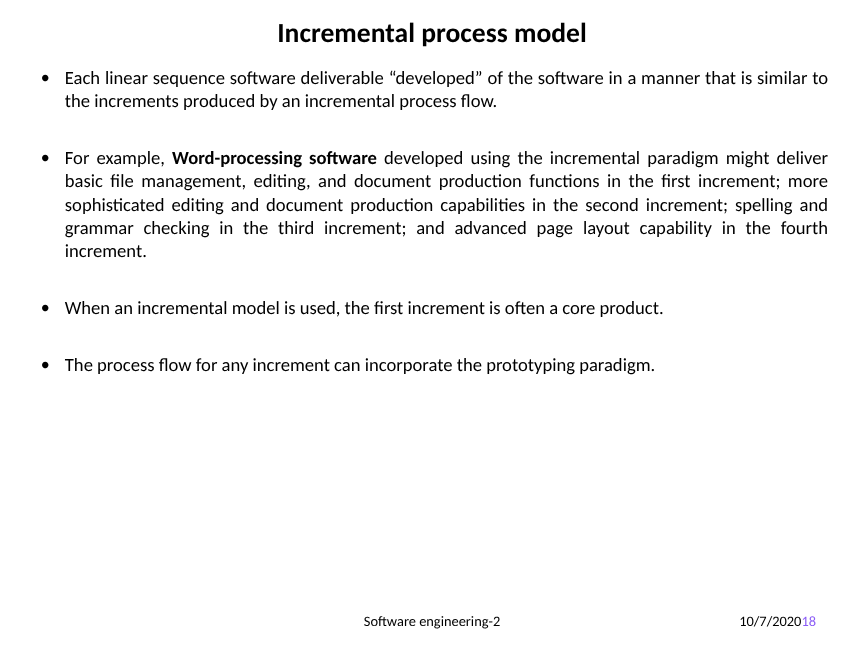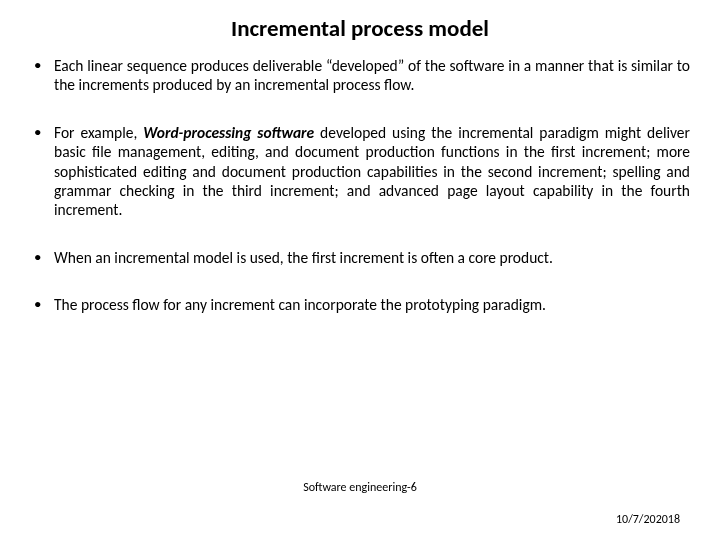--- a/index.html
+++ b/index.html
@@ -3,49 +3,49 @@
 <meta charset="utf-8">
 <style>
   * { margin: 0; padding: 0; box-sizing: border-box; }
   html, body { width: 720px; height: 540px; background: #fff; font-family: Calibri, Arial, sans-serif; color: #000; }
   .slide { width: 720px; height: 540px; position: relative; padding: 14px 30px 0 30px; border-radius: 19px; }
   .title { text-align: center; font-size: 23px; font-weight: 700; margin-bottom: 14px; }
   ul.bullets { list-style: none; }
   ul.bullets > li { position: relative; padding-left: 24px; margin-bottom: 28px; font-size: 15.5px; line-height: 1.25; text-align: justify; }
   ul.bullets > li::before { content: "•"; position: absolute; left: 4px; top: 0; font-size: 15px; }
   .b { font-weight: 400; }
-  .bi { font-weight: 700; font-style: italic; }
+  .bi { font-weight: 700; }
   .footer { position: absolute; left: 0; bottom: 14px; width: 100%; padding: 0 40px 0 54px; font-size: 12px; color: #000; display: flex; justify-content: flex-end; align-items: baseline; }
   .footer .center { position: absolute; left: 50%; transform: translateX(-50%); }
-  .footer .page { color: #000000; margin-top: 32px; }
+  .footer .page { color: #8b5cf6; }
 </style>
 </head>
 <body>
 
 <div class="slide">
   <div class="title">Incremental process model</div>
 
   <ul class="bullets">
 
     <li>
-      <span>Each </span><span class="b">linear sequence</span><span> produces deliverable </span><span class="b">“developed”</span><span> of the software in a manner that is similar to the increments produced by an </span><span class="b">incremental process flow</span><span>.</span>
+      <span>Each </span><span class="b">linear sequence</span><span> software deliverable </span><span class="b">“developed”</span><span> of the software in a manner that is similar to the increments produced by an </span><span class="b">incremental process flow</span><span>.</span>
     </li>
 
     <li>
       <span class="b">For example</span><span>, </span><span class="bi">Word-processing software</span><span> developed using the incremental paradigm might deliver </span><span class="b">basic file management</span><span>, editing, and document production functions in the </span><span class="b">first increment</span><span>; more </span><span class="b">sophisticated</span><span> editing and document production capabilities in the </span><span class="b">second increment</span><span>; spelling and </span><span class="b">grammar checking</span><span> in the </span><span class="b">third increment</span><span>; and advanced page layout capability in the </span><span class="b">fourth increment</span><span>.</span>
     </li>
 
     <li>
       <span>When an incremental model is used, the first increment is often a </span><span class="b">core product</span><span>.</span>
     </li>
 
     <li>
       <span>The process flow for any increment can incorporate the </span><span class="b">prototyping paradigm</span><span>.</span>
     </li>
 
   </ul>
 
   <div class="footer">
     <span>10/7/2020</span>
-    <span class="center">Software engineering-6</span>
+    <span class="center">Software engineering-2</span>
     <span class="page">18</span>
   </div>
 </div>
 
 </body></html>

